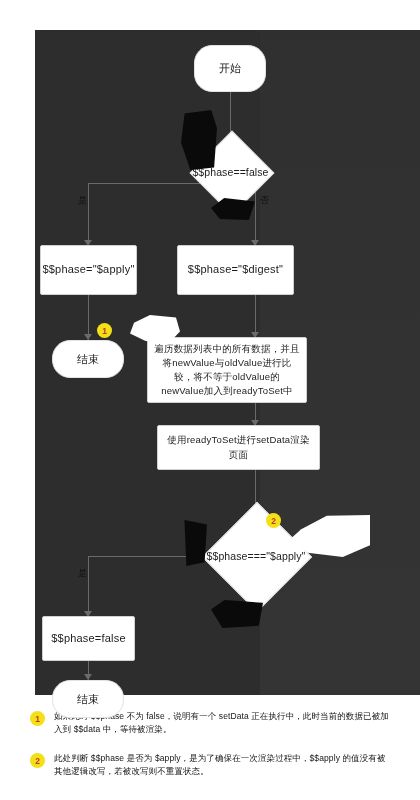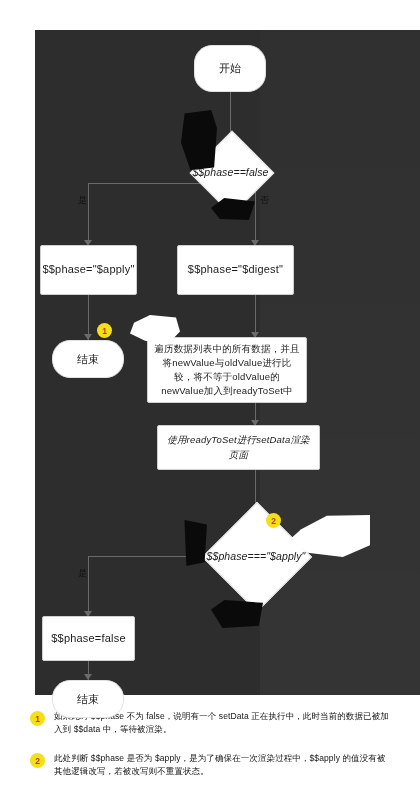--- a/index.html
+++ b/index.html
@@ -36,21 +36,21 @@
     border-radius:18px;font-size:11px;border:1px solid #e2e2e2;
   }
   .diamond-wrap{position:absolute;z-index:4;}
   .diamond-shape{
     position:absolute;inset:0;background:#ffffff;
     transform:rotate(45deg);border:1px solid #dcdcdc;
   }
   .diamond-label{
     position:absolute;inset:0;display:flex;align-items:center;
     justify-content:center;font-size:10.5px;color:#1b1b1b;
-    white-space:nowrap;z-index:2;letter-spacing:.1px;font-style:italic;
+    white-space:nowrap;z-index:2;letter-spacing:.1px;
   }
 
   
   .vline{position:absolute;width:1px;background:#6a6a6a;z-index:1;}
   .hline{position:absolute;height:1px;background:#6a6a6a;z-index:1;}
   .arrow{
     position:absolute;width:0;height:0;z-index:2;
     border-left:4px solid transparent;border-right:4px solid transparent;
     border-top:6px solid #6a6a6a;
   }
@@ -166,21 +166,21 @@
   <div class="badge" style="left:62px;top:293px;">1</div>
 
   <div class="node term" style="left:17px;top:310px;width:72px;height:38px;">
     <span>结束</span>
   </div>
 
   <div class="node rect" style="left:112px;top:307px;width:160px;height:66px;font-size:9.5px;line-height:1.5;">
     <span>遍历数据列表中的所有数据，并且将newValue与oldValue进行比较，将不等于oldValue的newValue加入到readyToSet中</span>
   </div>
 
-  <div class="node rect" style="left:122px;top:395px;width:163px;height:45px;font-size:9.5px;line-height:1.5;font-style:italic;">
+  <div class="node rect" style="left:122px;top:395px;width:163px;height:45px;font-size:9.5px;line-height:1.5;">
     <span>使用readyToSet进行setData渲染页面</span>
   </div>
 
   <div class="blob" id="blob2"></div>
   <div class="badge" style="left:231px;top:483px;">2</div>
 
   <div class="diamond-wrap" style="left:146px;top:488px;width:150px;height:76px;">
     <div class="diamond-shape" style="left:37px;top:0px;width:76px;height:76px;"></div>
     <div class="diamond-label">$$phase==="$apply"</div>
   </div>

